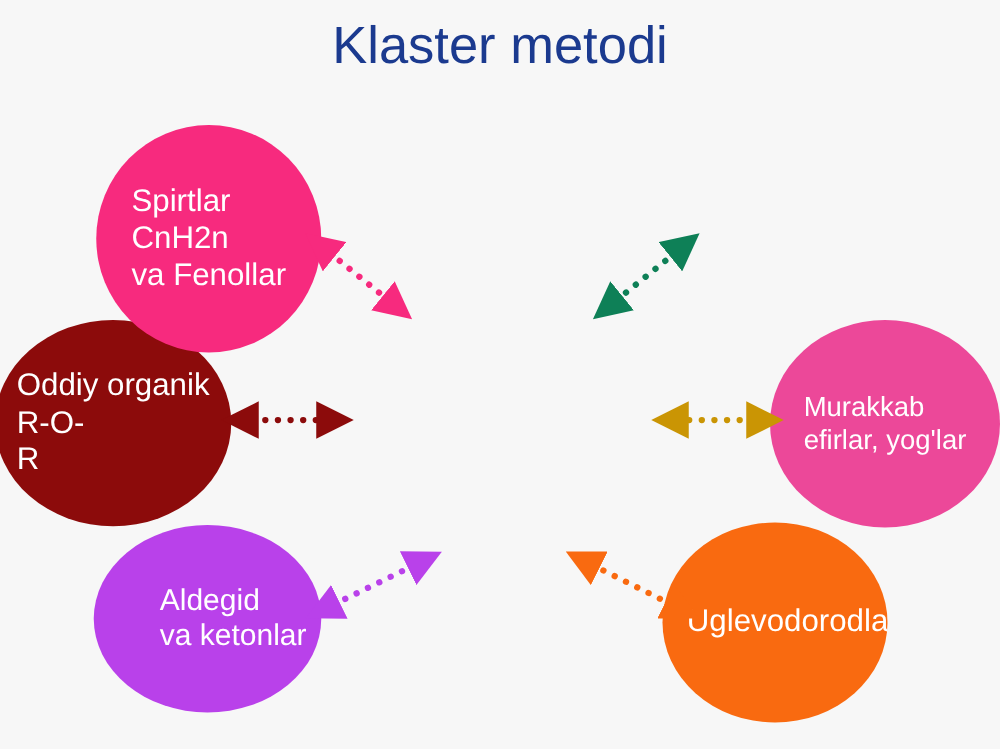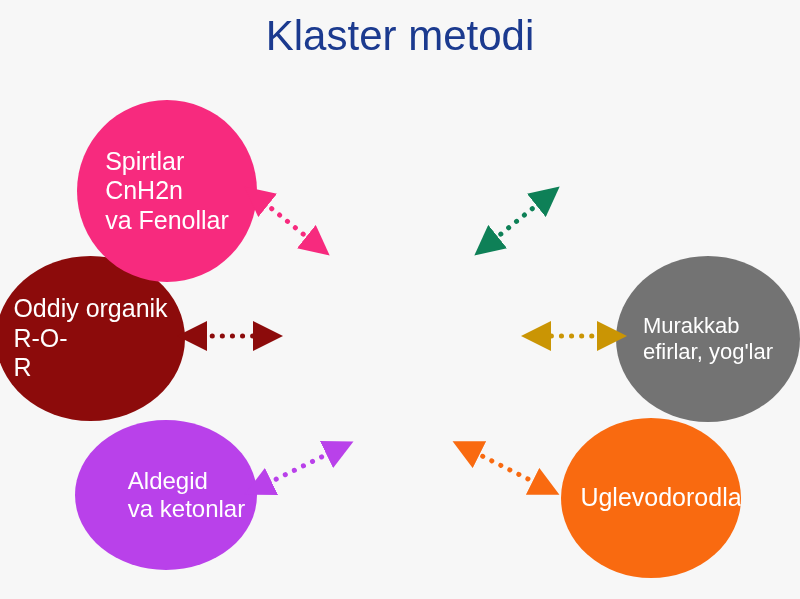--- a/index.html
+++ b/index.html
@@ -67,36 +67,36 @@
   #node-oddiy{
     left:-4px;top:256px;width:189px;height:165px;
     background:#8c0b0b;
     z-index:3;
   }
   #node-oddiy .lbl{font-size:25px;overflow:visible;}
 
   
   #node-murakkab{
     left:616px;top:256px;width:184px;height:166px;
-    background:#737373;
+    background:#ec4899;
     z-index:3;
   }
   #node-murakkab .lbl{font-size:22px;}
 
   
   #node-aldegid{
     left:75px;top:420px;width:182px;height:150px;
     background:#b941ea;
     z-index:4;
   }
   #node-aldegid .lbl{font-size:24px;margin-left:41px;}
 
   
   #node-uglevodorodlar{
-    left:561px;top:418px;width:180px;height:160px;
+    left:530px;top:418px;width:180px;height:160px;
     background:#f96a10;
     z-index:4;
   }
   #node-uglevodorodlar .lbl{
     font-size:25px;white-space:nowrap;
     transform:translateX(10px);
   }
 
   svg#connectors{
     position:absolute;left:0;top:0;width:800px;height:599px;

